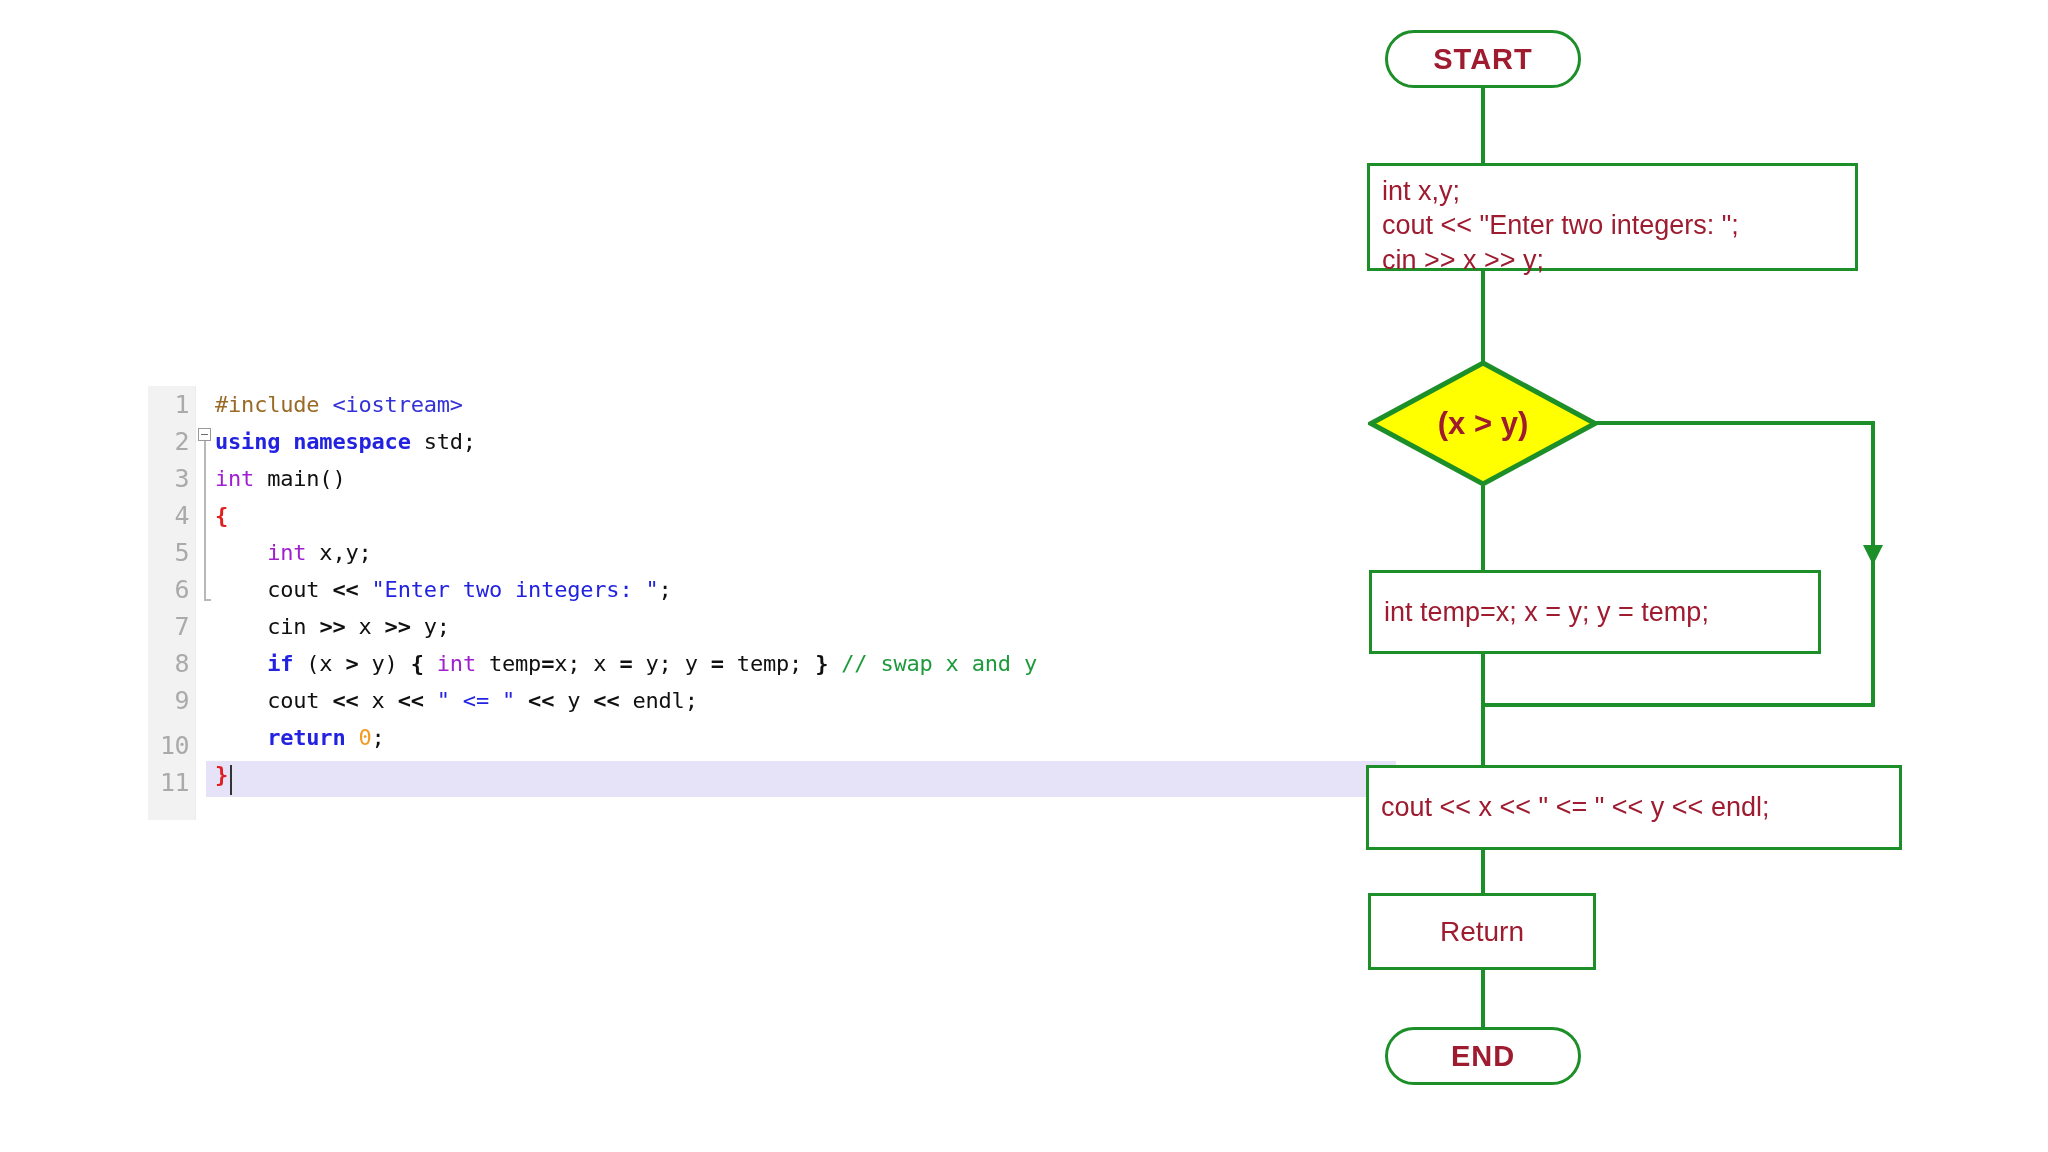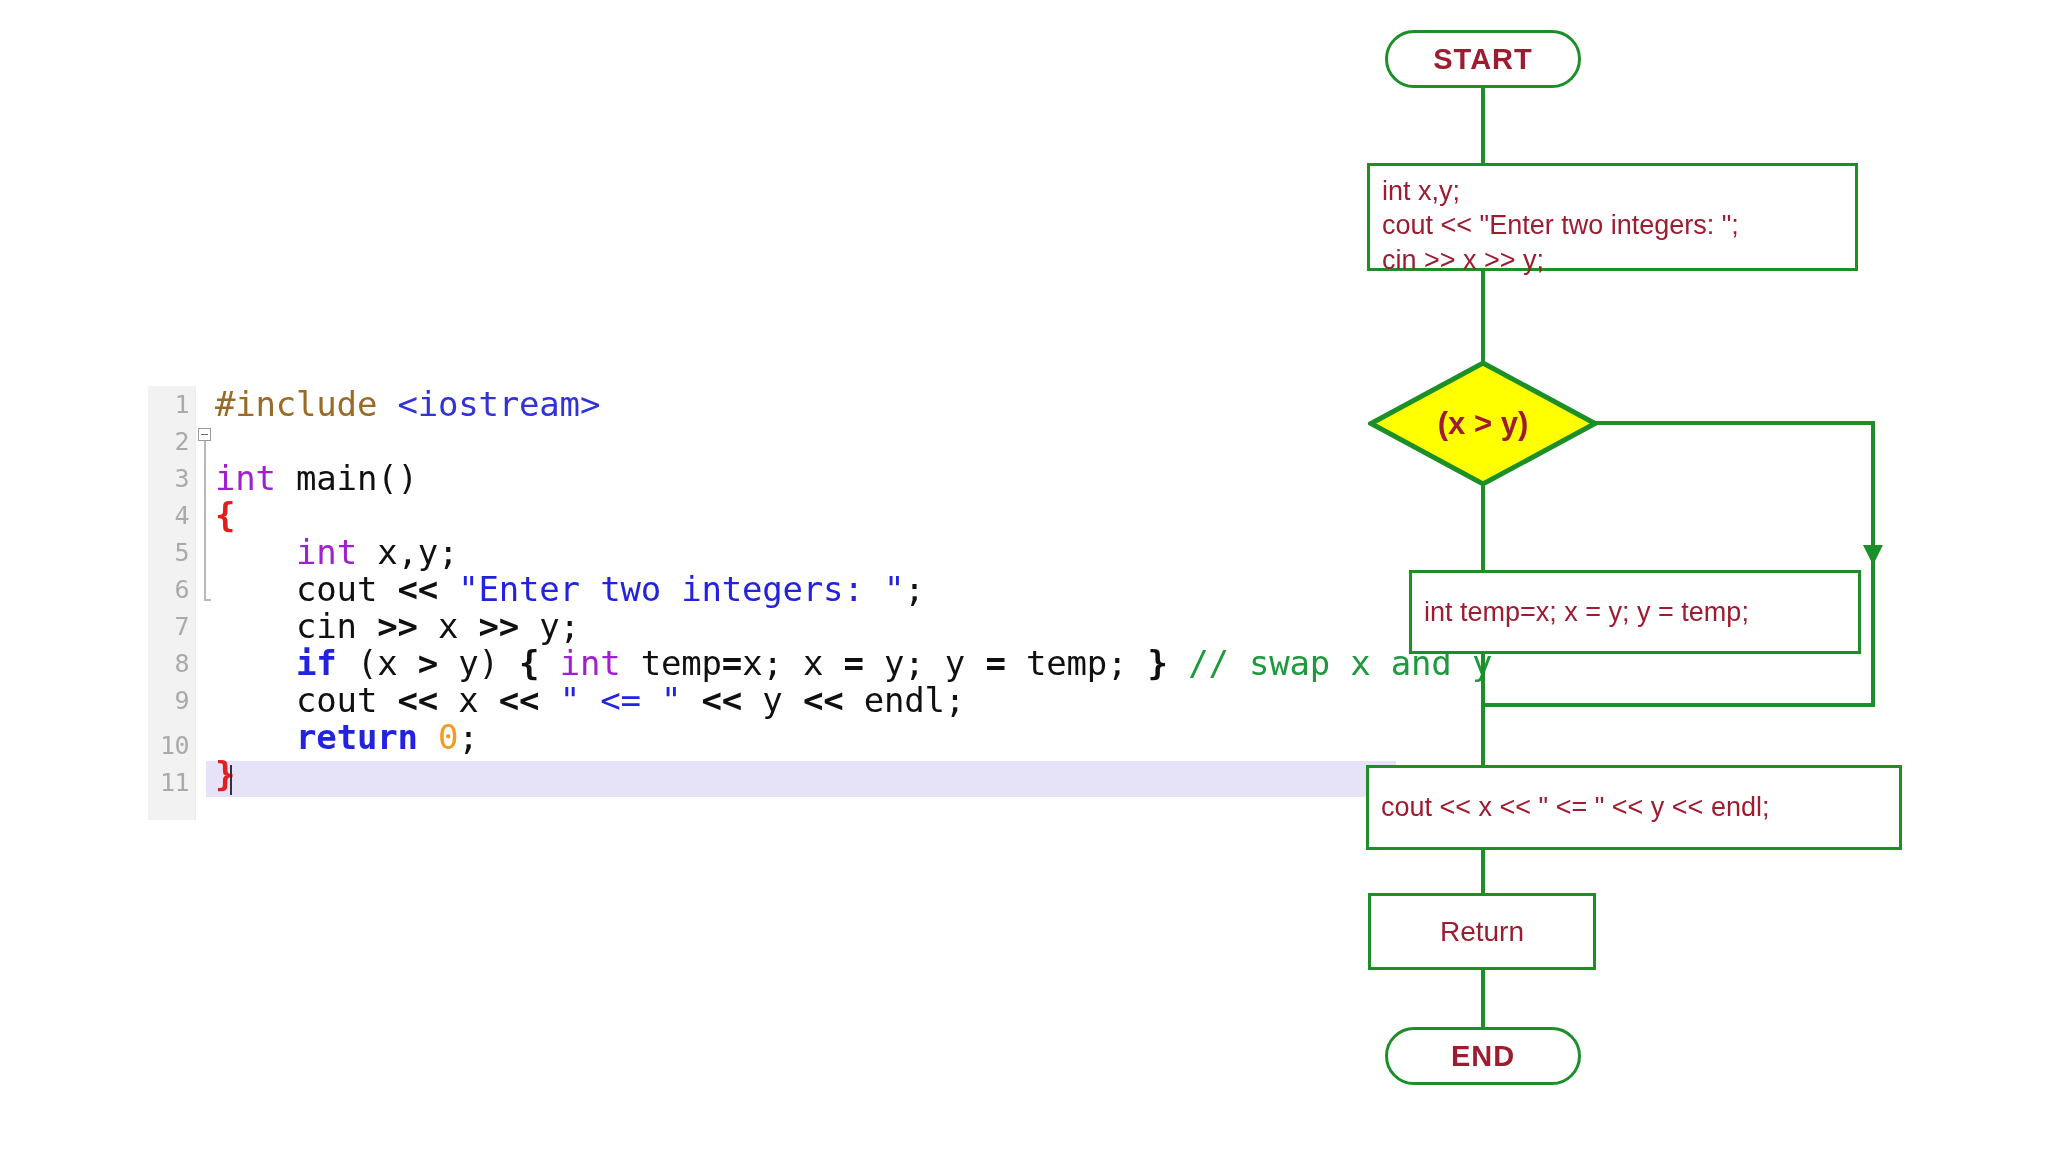--- a/index.html
+++ b/index.html
@@ -95,21 +95,21 @@
     right: 0;
     height: 100%;
   }
   .cline {
     position: absolute;
     left: 0;
     height: 37px;
     line-height: 37px;
     white-space: pre;
     font-family: "DejaVu Sans Mono", monospace;
-    font-size: 34px;
+    font-size: 22px;
     color: #101010;
     letter-spacing: -0.2px;
   }
   #line-highlight {
     position: absolute;
     left: 58px;
     top: 375px;
     width: 1190px;
     height: 36px;
     background: #e6e2f8;
@@ -216,20 +216,21 @@
   </div>
 
   <div id="fold-margin">
     <div id="fold-box"></div>
     <div id="fold-line"></div>
     <div id="fold-foot"></div>
   </div>
 
   <div id="code-text">
     <div class="cline" style="top:0px"><span class="t-pre">#include</span><span class="t-plain"> </span><span class="t-inc">&lt;iostream&gt;</span></div>
+    <div class="cline" style="top:37px"><span class="t-kw">using namespace</span><span class="t-plain"> std;</span></div>
     <div class="cline" style="top:74px"><span class="t-type">int</span><span class="t-plain"> main()</span></div>
     <div class="cline" style="top:111px"><span class="t-brace">{</span></div>
     <div class="cline" style="top:148px"><span class="t-plain">    </span><span class="t-type">int</span><span class="t-plain"> x,y;</span></div>
     <div class="cline" style="top:185px"><span class="t-plain">    cout </span><span class="t-op">&lt;&lt;</span><span class="t-plain"> </span><span class="t-str">"Enter two integers: "</span><span class="t-plain">;</span></div>
     <div class="cline" style="top:222px"><span class="t-plain">    cin </span><span class="t-op">&gt;&gt;</span><span class="t-plain"> x </span><span class="t-op">&gt;&gt;</span><span class="t-plain"> y;</span></div>
     <div class="cline" style="top:259px"><span class="t-plain">    </span><span class="t-kw">if</span><span class="t-plain"> (x </span><span class="t-op">&gt;</span><span class="t-plain"> y) </span><span class="t-op">{</span><span class="t-plain"> </span><span class="t-type">int</span><span class="t-plain"> temp</span><span class="t-op">=</span><span class="t-plain">x; x </span><span class="t-op">=</span><span class="t-plain"> y; y </span><span class="t-op">=</span><span class="t-plain"> temp; </span><span class="t-op">}</span><span class="t-plain"> </span><span class="t-cmt">// swap x and y</span></div>
     <div class="cline" style="top:296px"><span class="t-plain">    cout </span><span class="t-op">&lt;&lt;</span><span class="t-plain"> x </span><span class="t-op">&lt;&lt;</span><span class="t-plain"> </span><span class="t-str">" &lt;= "</span><span class="t-plain"> </span><span class="t-op">&lt;&lt;</span><span class="t-plain"> y </span><span class="t-op">&lt;&lt;</span><span class="t-plain"> endl;</span></div>
     <div class="cline" style="top:333px"><span class="t-plain">    </span><span class="t-kw">return</span><span class="t-plain"> </span><span class="t-num">0</span><span class="t-plain">;</span></div>
     <div class="cline" style="top:370px"><span class="t-brace">}</span></div>
   </div>
@@ -263,21 +264,21 @@
   </div>
 
   <div class="fc-line" style="left:1481px; top:486px; width:4px; height:86px;"></div>
 
   <div class="fc-line" style="left:1595px; top:421px; width:280px; height:4px;"></div>
   <div class="fc-line" style="left:1871px; top:421px; width:4px; height:284px;"></div>
   <svg style="position:absolute; left:1861px; top:545px; width:24px; height:24px;">
     <polygon points="2,0 22,0 12,20" fill="#1d8f28"></polygon>
   </svg>
 
-  <div class="fc-node fc-proc" style="left:1369px; top:570px; width:452px; height:84px;margin-left:40px;">
+  <div class="fc-node fc-proc" style="left:1369px; top:570px; width:452px; height:84px;">
     <span>int temp=x; x = y; y = temp;</span>
   </div>
 
   <div class="fc-line" style="left:1481px; top:654px; width:4px; height:53px;"></div>
 
   <div class="fc-line" style="left:1481px; top:703px; width:394px; height:4px;"></div>
 
   <div class="fc-line" style="left:1481px; top:703px; width:4px; height:73px;"></div>
 
   <div class="fc-node fc-proc" style="left:1366px; top:765px; width:536px; height:85px;">

